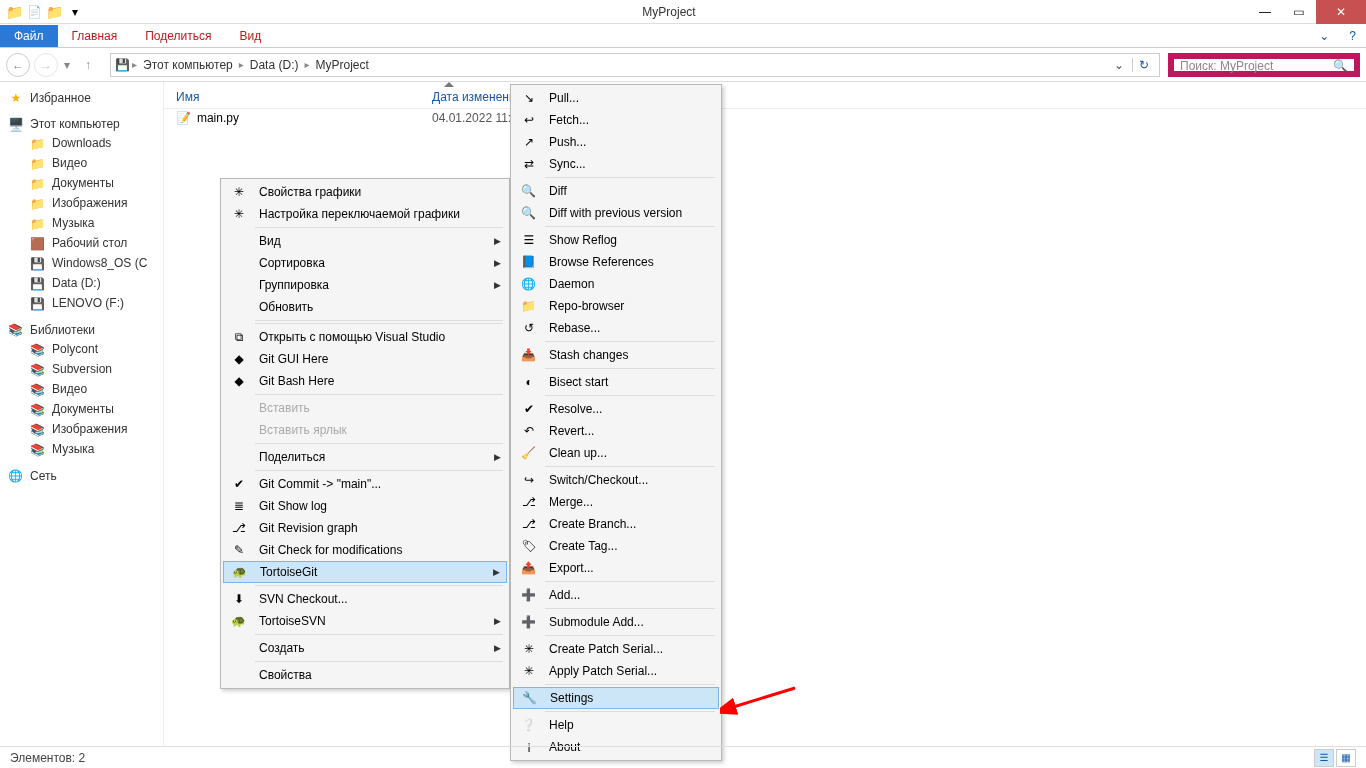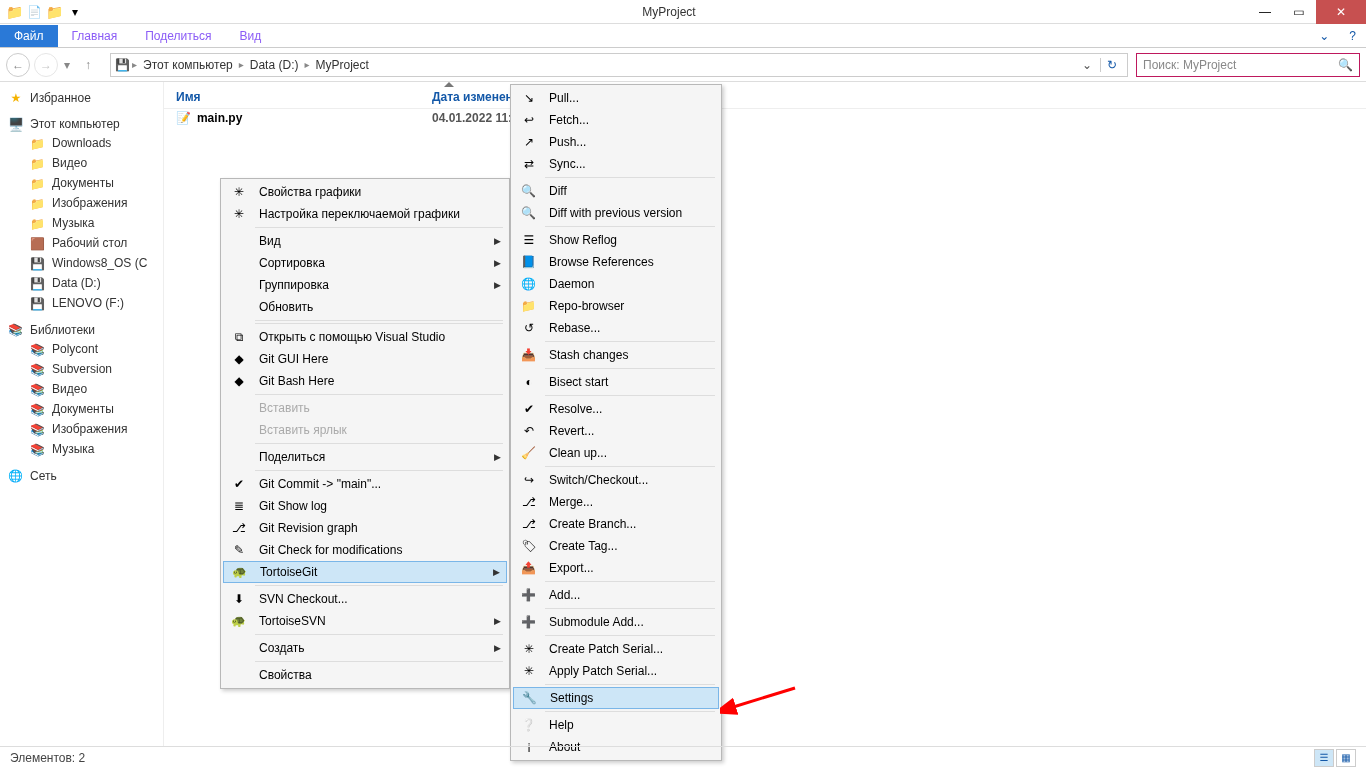--- a/index.html
+++ b/index.html
@@ -9,47 +9,47 @@
 .titlebar { height: 24px; background: #fff; display: flex; align-items: center; border-bottom: 1px solid #ddd; }
 .titlebar .qat { display: flex; gap: 2px; padding: 0 6px; }
 .titlebar .qat .ico { width: 18px; height: 18px; display: flex; align-items: center; justify-content: center; }
 .titlebar .title { flex: 1; text-align: center; color: #333; }
 .titlebar .winctl { display: flex; }
 .titlebar .winctl div { width: 34px; height: 24px; display: flex; align-items: center; justify-content: center; }
 .titlebar .winctl .close { background: #c75050; color: #fff; width: 50px; }
 
 
 .ribbon { height: 24px; display: flex; align-items: center; border-bottom: 1px solid #ccc; }
-.ribbon .tab { padding: 4px 14px; color: #8b5cf6; }
+.ribbon .tab { padding: 4px 14px; color: #b91c1c; }
 .ribbon .tab.file { background: #2a79d7; color: #fff; }
 .ribbon .spacer { flex: 1; }
 .ribbon .help { padding: 0 10px; color: #1358a8; }
 
 
 .navbar { height: 34px; border-bottom: 1px solid #ddd; display: flex; align-items: center; padding: 0 6px; gap: 4px; }
 .navbar .navbtn { width: 24px; height: 24px; border: 1px solid #ccc; border-radius: 50%; display: flex; align-items: center; justify-content: center; color: #888; }
 .navbar .navbtn.disabled { opacity: .5; }
 .navbar .dd { color: #888; padding: 0 2px; }
 .navbar .path { flex: 1; height: 24px; border: 1px solid #ccc; display: flex; align-items: center; padding: 0 4px; gap: 2px; margin-left: 6px; }
 .navbar .path .crumb { padding: 0 4px; color: #333; }
 .navbar .path .sep { color: #888; font-size: 10px; }
 .navbar .path .dd2 { margin-left: auto; color: #555; padding: 0 6px; }
 .navbar .path .refresh { border-left: 1px solid #ccc; padding: 0 6px; color: #1358a8; }
-.navbar .search { width: 224px; height: 24px; border: 1px solid #be185d; display: flex; align-items: center; padding: 0 6px; color: #888; margin-left: 4px; }
+.navbar .search { width: 192px; height: 24px; border: 6px solid #be185d; display: flex; align-items: flex-start; padding: 0 6px; color: #888; margin-left: 4px; }
 .navbar .search span:first-child { flex: 1; }
 
 
 .main { display: flex; height: calc(768px - 24px - 24px - 34px - 22px); }
 .sidebar { width: 164px; border-right: 1px solid #eee; padding: 6px 0; overflow: hidden; }
 .sidebar .group { margin-bottom: 6px; }
 .sidebar .hdr { display: flex; align-items: center; padding: 2px 8px; gap: 6px; color: #333; }
 .sidebar .item { display: flex; align-items: flex-start; padding: 2px 8px 2px 30px; gap: 6px; color: #333; white-space: nowrap; }
 .sidebar .ico { width: 16px; height: 16px; display: inline-flex; align-items: center; justify-content: center; }
 
-.content { flex: 1; padding: 6px 0; position: relative; font-weight: bold; }
+.content { flex: 1; padding: 6px 0; position: relative; }
 .content .cols { display: flex; padding: 2px 12px 4px; border-bottom: 1px solid #eee; color: #1358a8; }
 .content .cols .c-name { width: 256px; }
 .content .cols .c-date { width: 200px; }
 .content .row { display: flex; padding: 2px 12px; align-items: center; }
 .content .row .c-name { width: 256px; display: flex; align-items: center; gap: 6px; }
 .content .row .c-date { width: 200px; color: #555; }
 .content .sortarrow { display:block; margin: 0 auto; width:0;height:0;border-left:5px solid transparent;border-right:5px solid transparent;border-bottom:5px solid #777; position:absolute; left:280px; top:0px;}
 
 
 .menu { position: absolute; background: #f5f5f5; border: 1px solid #b8b8b8; box-shadow: 2px 2px 4px rgba(0,0,0,.2); padding: 2px; }

